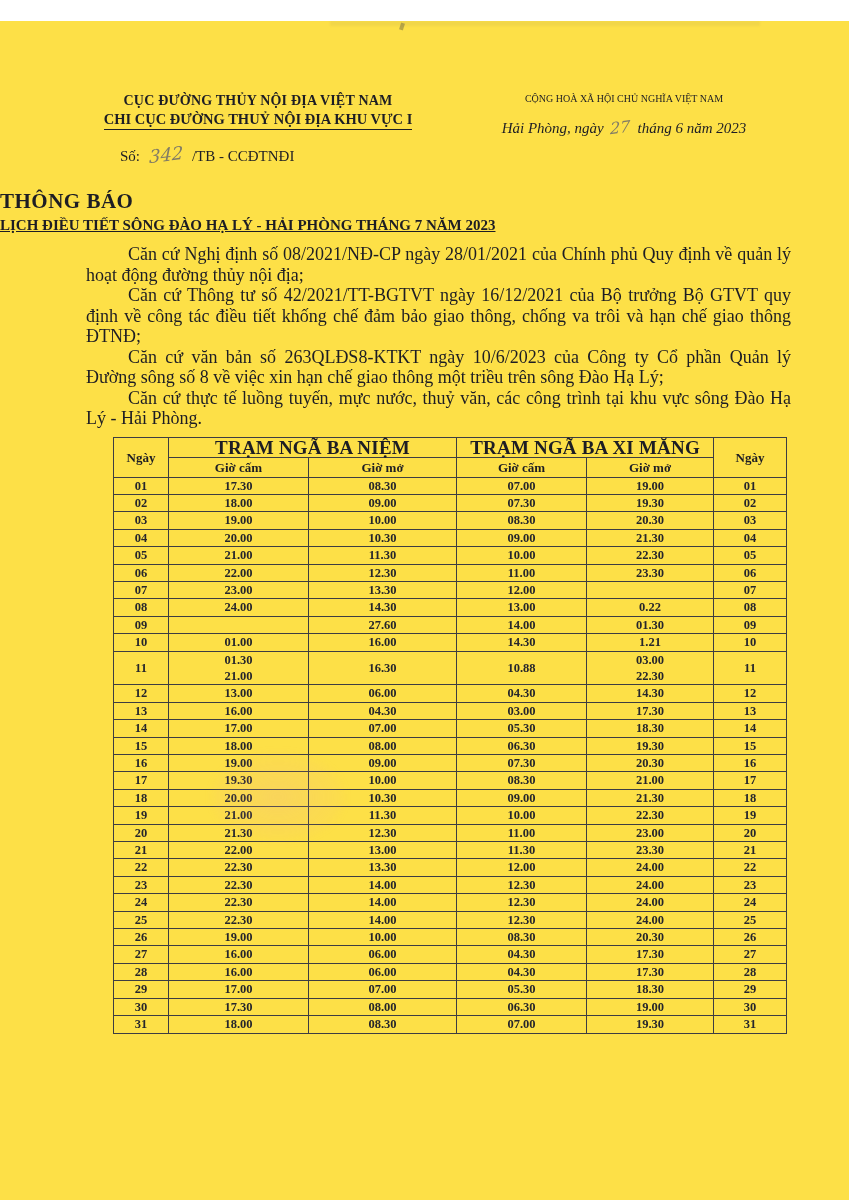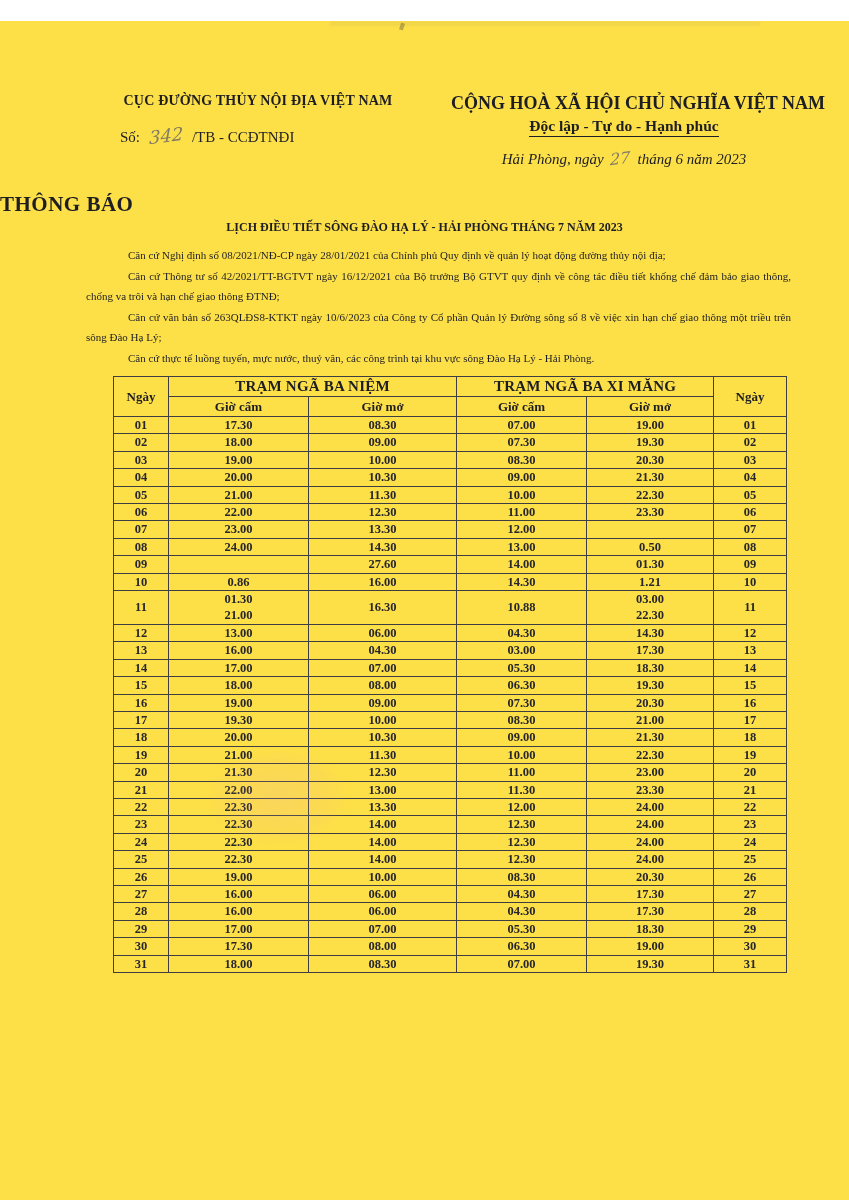--- a/index.html
+++ b/index.html
@@ -22,66 +22,66 @@
   .stamp-smudge{position:absolute;top:732px;left:212px;width:132px;height:88px;
     border-radius:50%;background:radial-gradient(ellipse, rgba(236,168,175,.20), rgba(236,168,175,.05) 70%, transparent 75%);
     filter:blur(4px);}
   
   .hdr{display:flex;padding:72px 52px 0 92px;justify-content:space-between;}
   .hdr-left{width:332px;text-align:center;}
   .hdr-right{width:346px;text-align:center;}
   .org1{font-size:14px;font-weight:700;letter-spacing:.2px;white-space:nowrap;}
   .org2{font-size:14.5px;font-weight:700;white-space:nowrap;margin-top:2px;}
   .org2 span{border-bottom:1.5px solid #1d1d24;padding-bottom:2px;}
-  .nat1{font-size:18px;font-weight:700;white-space:nowrap;}
+  .nat1{font-size:10px;font-weight:400;white-space:nowrap;}
   .nat2{font-size:15.5px;font-weight:700;margin-top:3px;}
   .nat2 span{border-bottom:1.5px solid #1d1d24;padding-bottom:2px;}
   .doc-no{margin-top:16px;font-size:15px;text-align:left;padding-left:28px;}
   .date-line{margin-top:14px;font-size:15px;font-style:italic;white-space:nowrap;}
   .handwritten{display:inline-block;font-family:"DejaVu Serif",serif;font-style:italic;
     color:#63636d;font-size:18px;transform:rotate(-7deg) skewX(-8deg);margin:0 5px;opacity:.8;}
   .handwritten.day{font-size:16px;margin:0 3px;}
   
   .title{margin-top:24px;text-align:left;font-size:21px;font-weight:700;letter-spacing:.5px;}
-  .subtitle{margin-top:3px;text-align:center;font-size:12px;font-weight:700;}
+  .subtitle{margin-top:3px;font-size:15px;font-weight:700;text-decoration:underline;}
   
   .body-text{margin:10px 58px 0 86px;}
-  .body-text p{margin:0;font-size:11px;line-height:20.5px;text-align:justify;text-indent:42px;}
+  .body-text p{margin:0;font-size:18px;line-height:20.5px;text-align:justify;text-indent:42px;}
   
   table.sched{border-collapse:collapse;margin:8px 0 0 113px;width:673px;table-layout:fixed;}
   .sched th,.sched td{border:1px solid #3d3d42;padding:0;text-align:center;vertical-align:middle;}
   .sched th{font-size:13px;font-weight:700;line-height:19px;height:19px;}
-  .sched th.station{font-size:15px;letter-spacing:.2px;}
+  .sched th.station{font-size:19px;letter-spacing:.2px;}
   .sched td{font-size:12.5px;font-weight:700;line-height:16.4px;height:16.4px;
     white-space:pre-line;color:#26262c;}
   col.c-day1{width:55px;} col.c-n-close{width:140px;} col.c-n-open{width:148px;}
   col.c-x-close{width:130px;} col.c-x-open{width:127px;} col.c-day2{width:73px;}
 </style>
 </head>
 <body>
 
 <div class="page">
 
   <div class="top-smudge"></div>
   <div class="top-speck"></div>
   <div class="stamp-smudge"></div>
   <div class="bottom-line"></div>
 
   <div class="hdr">
     <div class="hdr-left">
       <div class="org1">CỤC ĐƯỜNG THỦY NỘI ĐỊA VIỆT NAM</div>
+      <div class="org2"><span>CHI CỤC ĐƯỜNG THUỶ NỘI ĐỊA KHU VỰC I</span></div>
       <div class="doc-no">
         <span>Số:</span>
         <span class="handwritten">342</span>
         <span>/TB - CCĐTNĐI</span>
       </div>
     </div>
     <div class="hdr-right">
       <div class="nat1">CỘNG HOÀ XÃ HỘI CHỦ NGHĨA VIỆT NAM</div>
-      <div class="nat2"><span>Độc lập - Tự do - Hạnh phúc</span></div>
       <div class="date-line">
         <span>Hải Phòng, ngày</span>
         <span class="handwritten day">27</span>
         <span>tháng 6 năm 2023</span>
       </div>
     </div>
   </div>
 
   <div class="title">THÔNG BÁO</div>
   <div class="subtitle">LỊCH ĐIỀU TIẾT SÔNG ĐÀO HẠ LÝ - HẢI PHÒNG  THÁNG 7 NĂM 2023</div>
@@ -171,34 +171,34 @@
           <td>13.30</td>
           <td>12.00</td>
           <td></td>
           <td>07</td>
         </tr>
         <tr>
           <td>08</td>
           <td>24.00</td>
           <td>14.30</td>
           <td>13.00</td>
-          <td>0.50</td>
+          <td>0.22</td>
           <td>08</td>
         </tr>
         <tr>
           <td>09</td>
           <td></td>
           <td>27.60</td>
           <td>14.00</td>
           <td>01.30</td>
           <td>09</td>
         </tr>
         <tr>
           <td>10</td>
-          <td>0.86</td>
+          <td>01.00</td>
           <td>16.00</td>
           <td>14.30</td>
           <td>1.21</td>
           <td>10</td>
         </tr>
         <tr>
           <td>11</td>
           <td>01.30
 21.00</td>
           <td>16.30</td>

